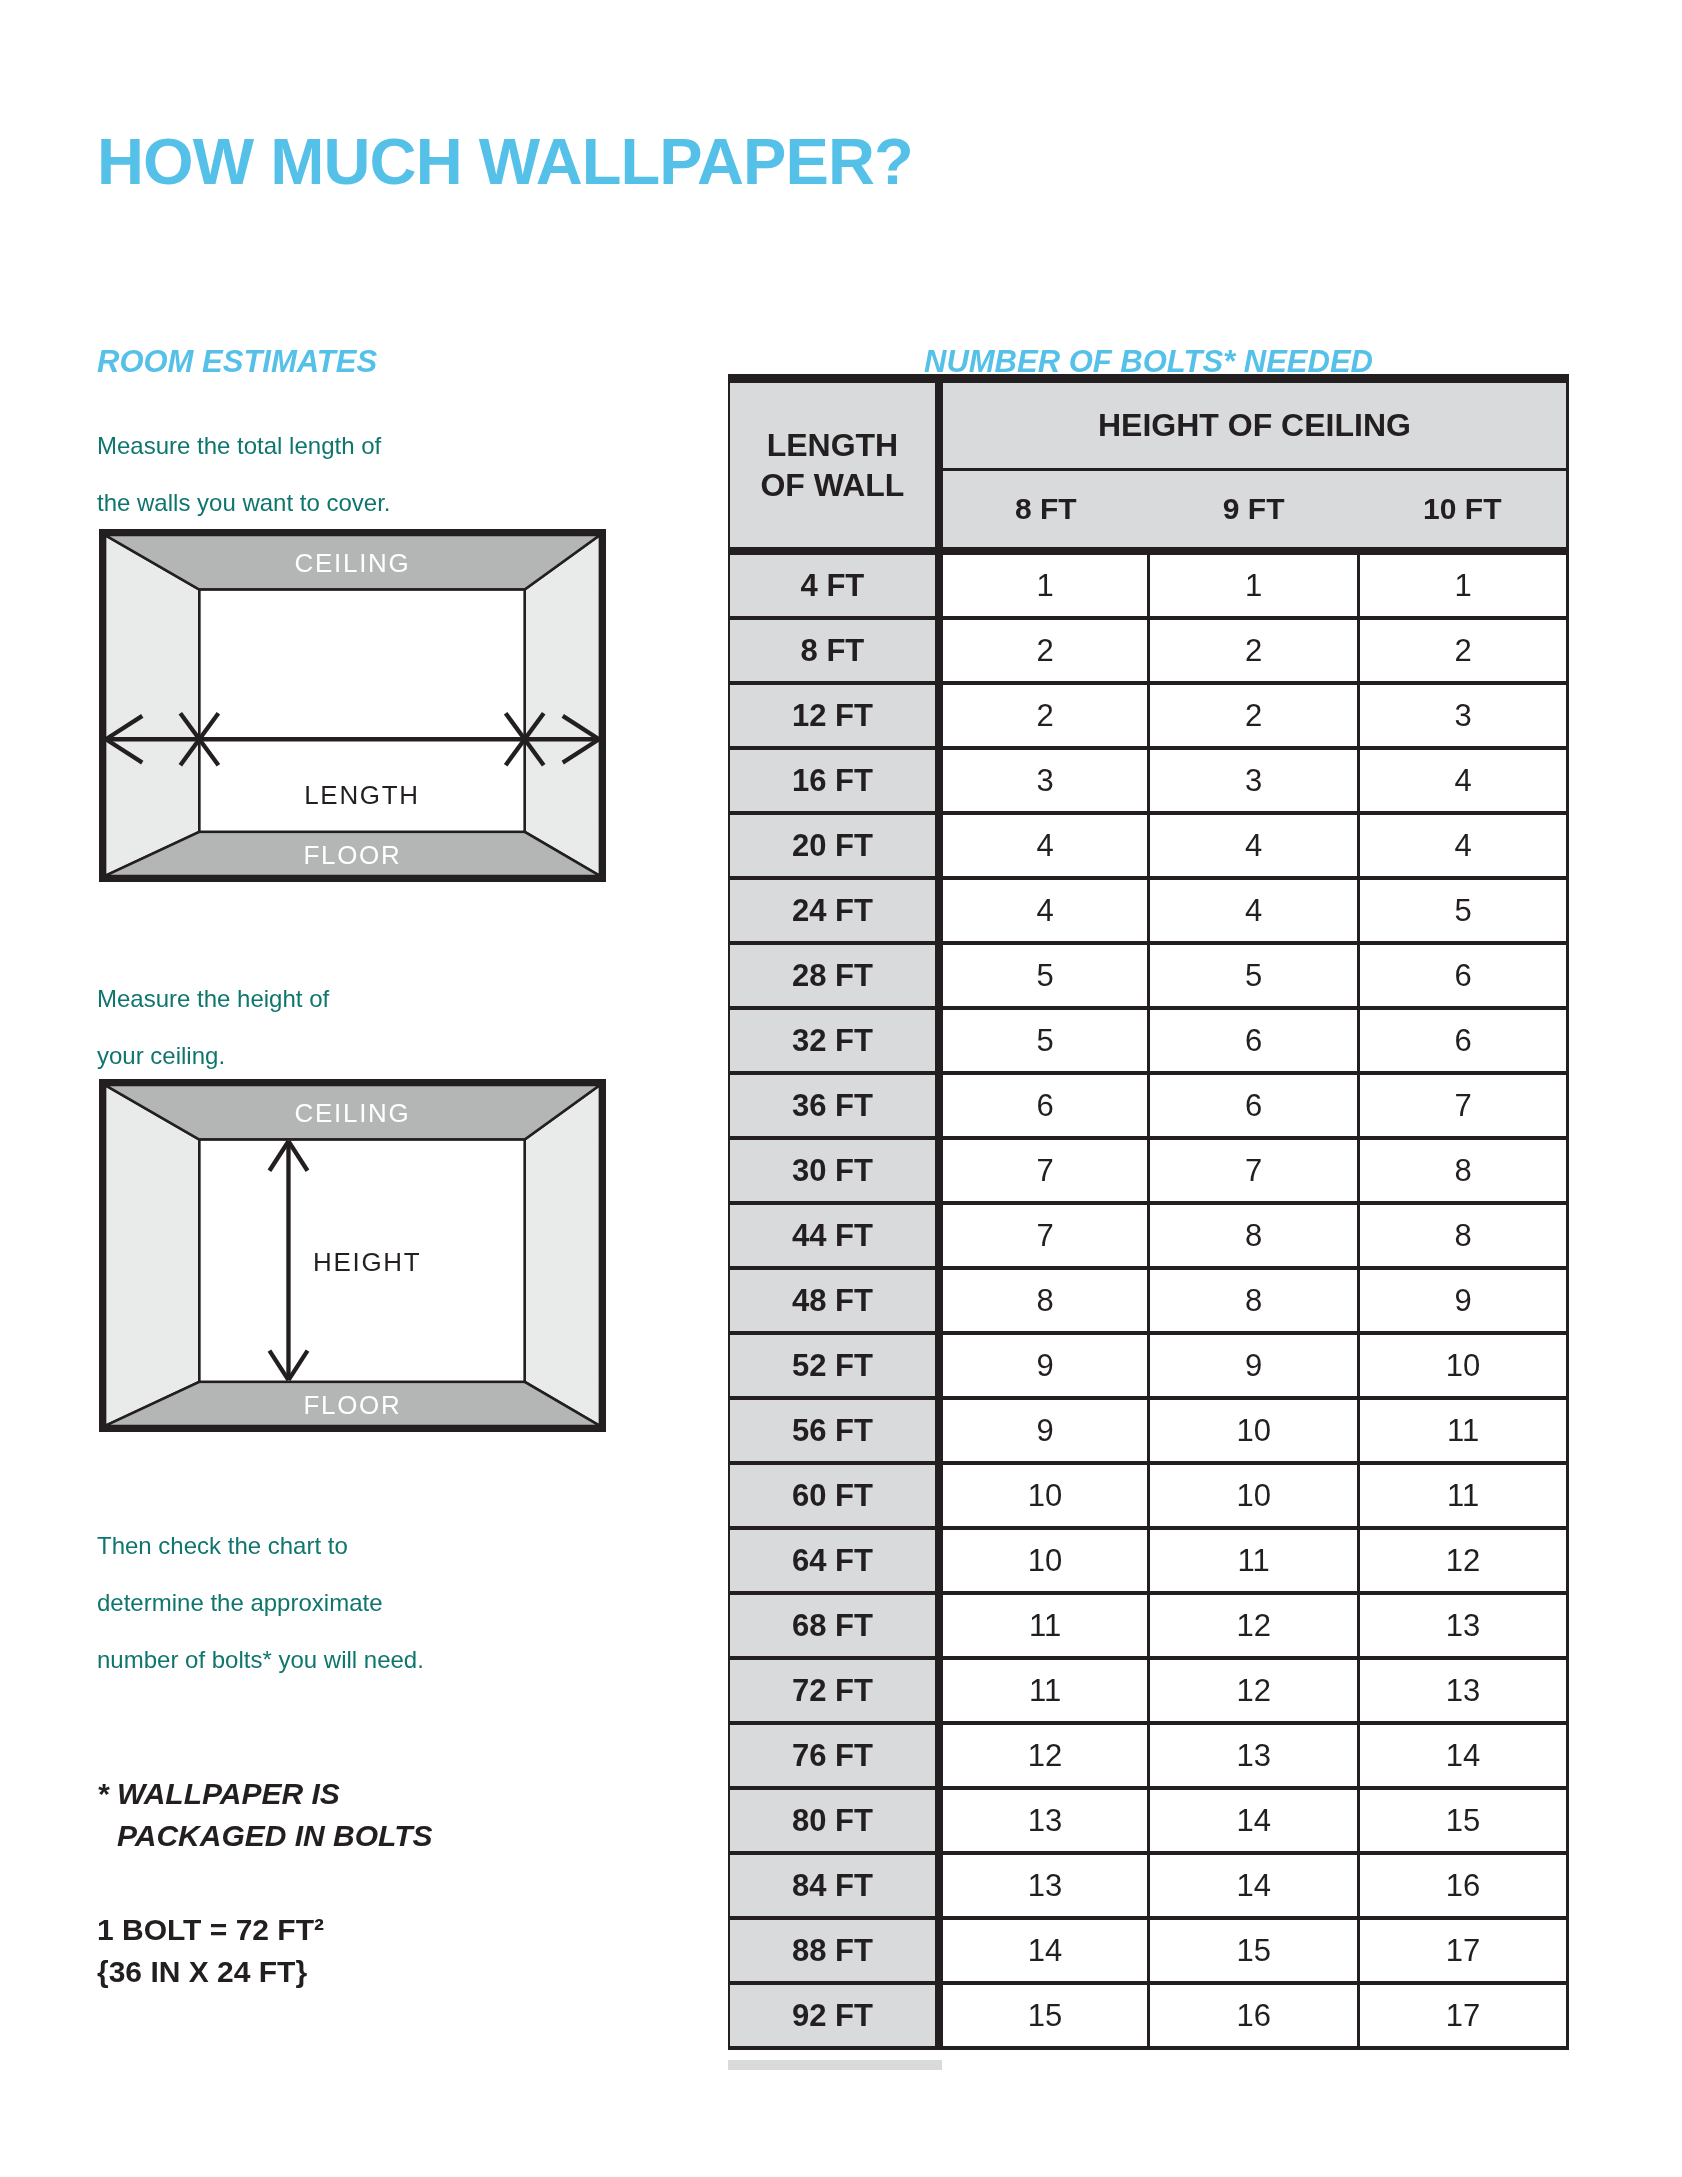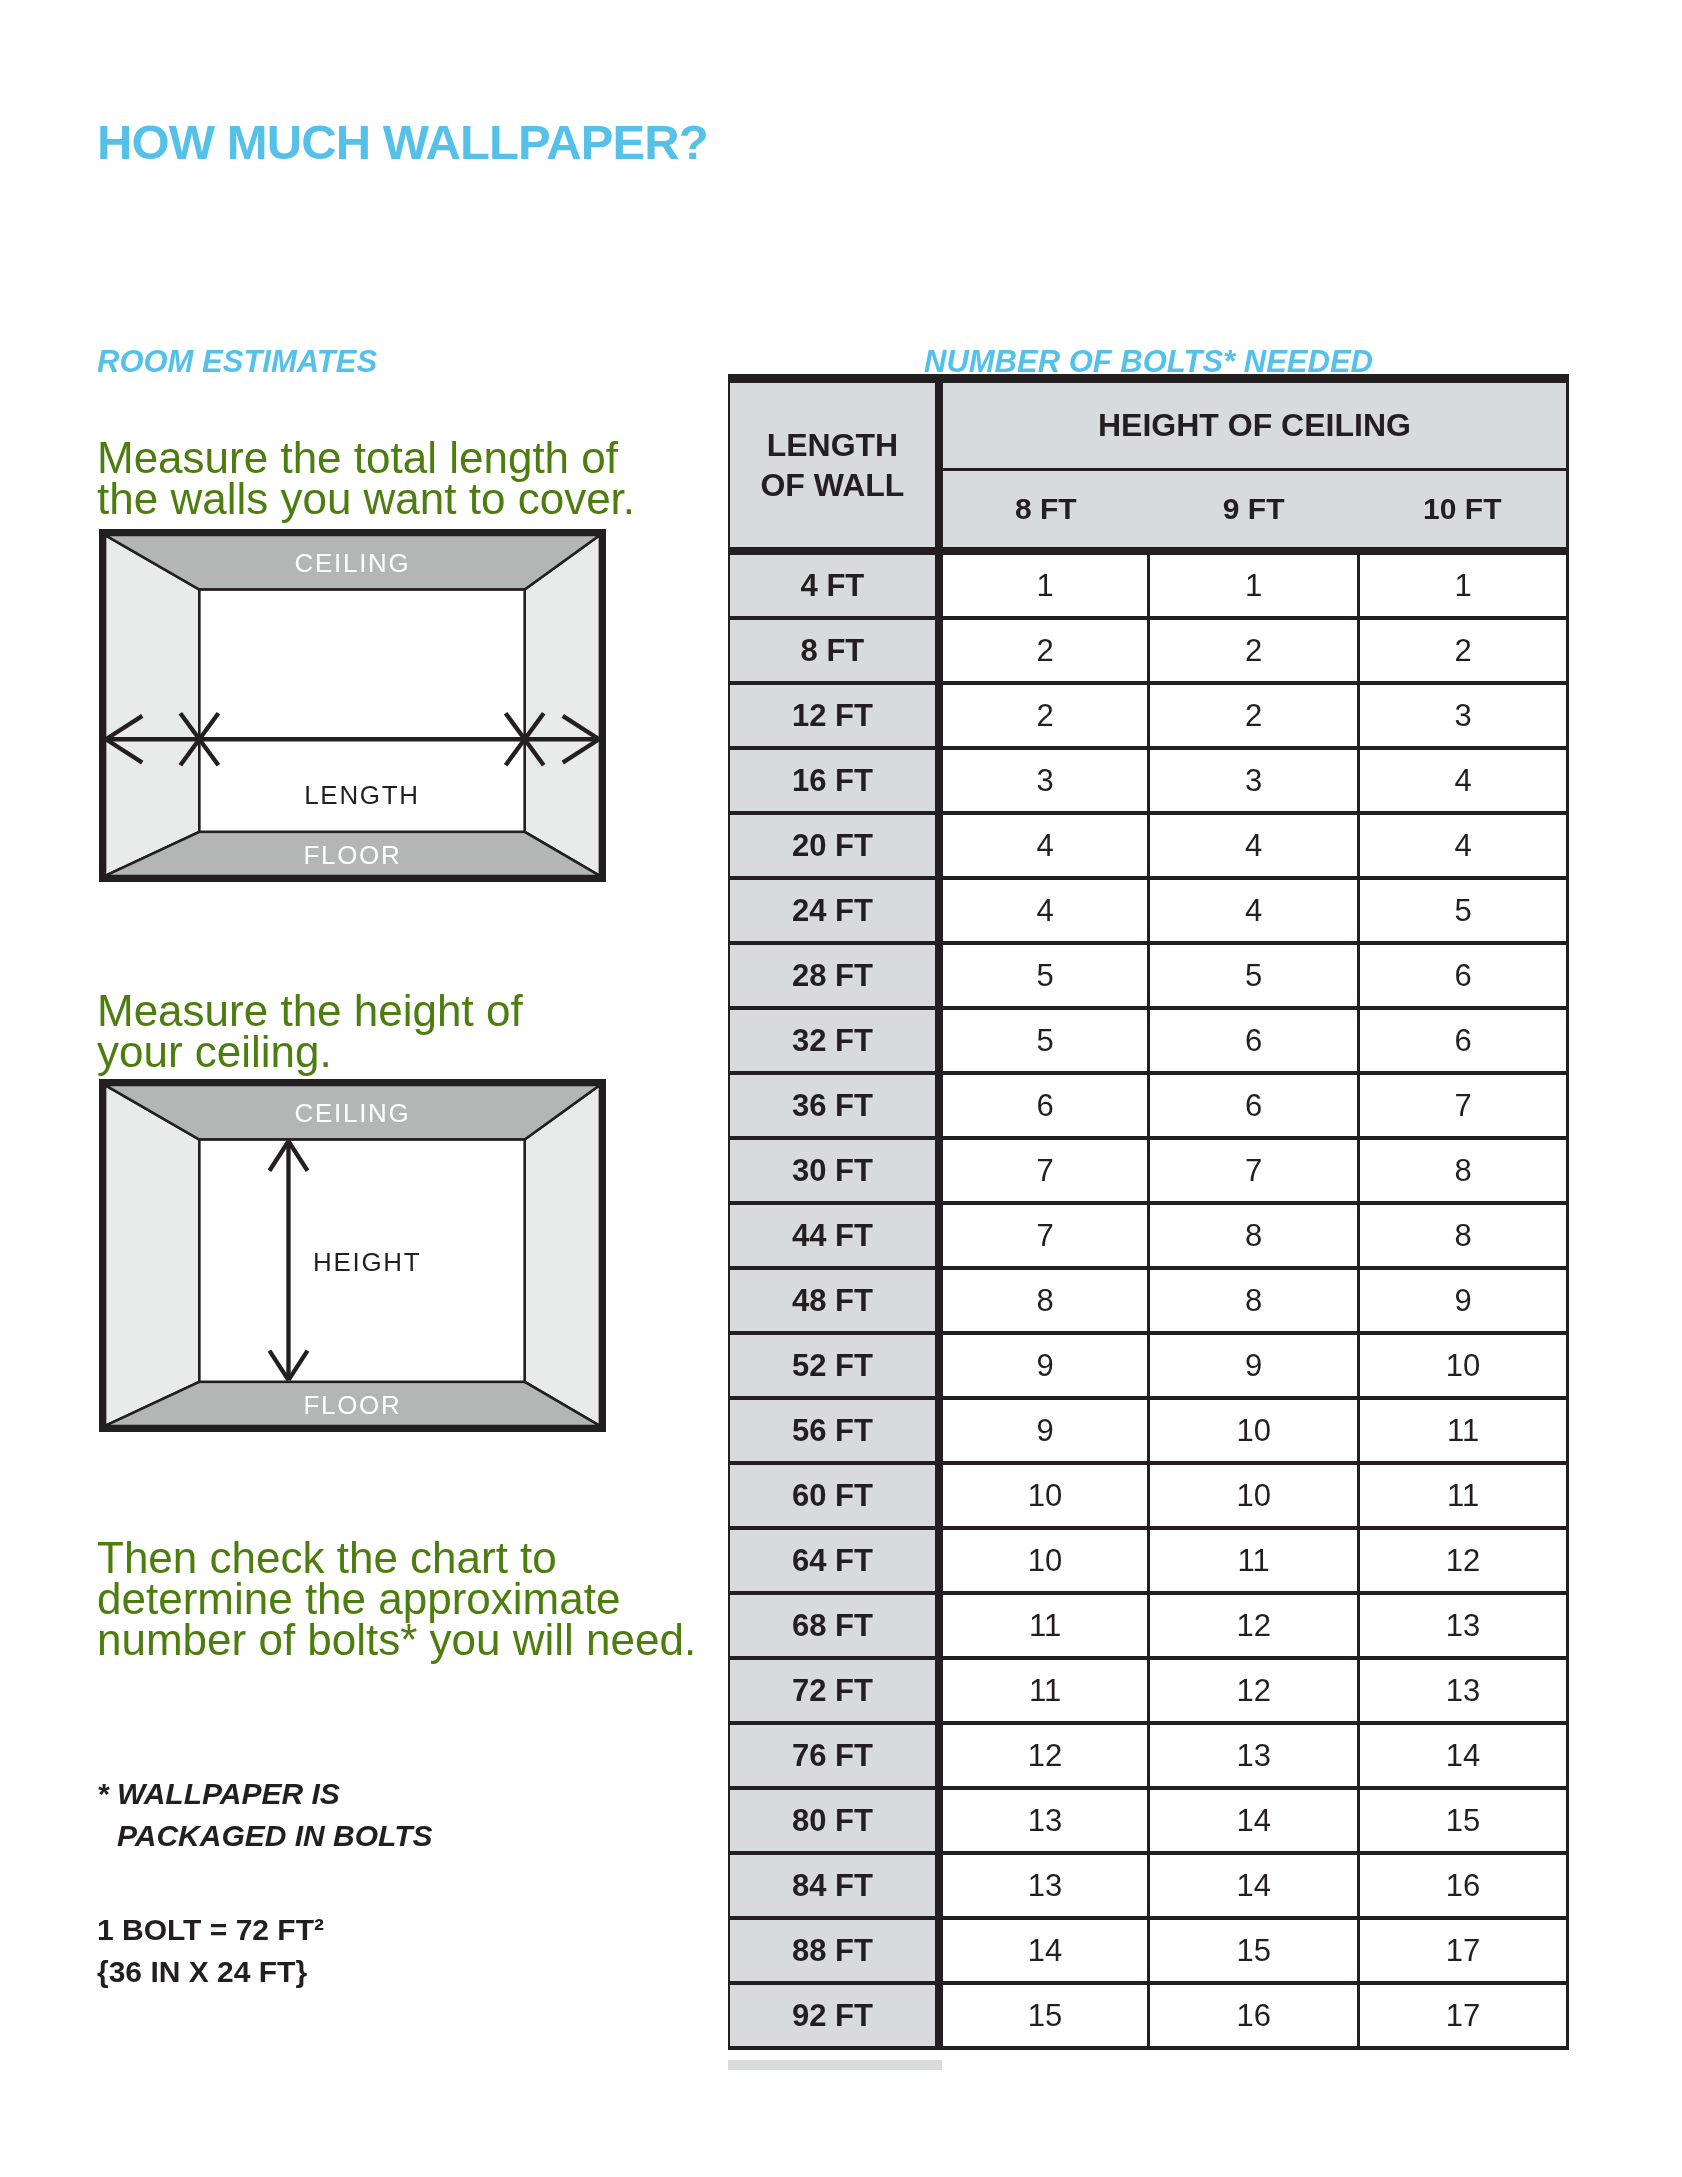--- a/index.html
+++ b/index.html
@@ -10,21 +10,21 @@
     background:#ffffff;
     font-family:"Liberation Sans", sans-serif;
     color:#231F20;
     overflow:hidden;
   }
 
   
   .doc-title {
     position:absolute;
     left:97px; top:85px;
-    font-size:49px;
+    font-size:65px;
     font-weight:bold;
     letter-spacing:-0.9px;
     line-height:1;
     color:#55C1E8;
     white-space:nowrap;
   }
   .section-heading {
     position:absolute;
     font-size:31px;
     font-weight:bold;
@@ -33,24 +33,24 @@
     white-space:nowrap;
     font-style:italic;
   }
   #room-estimates-heading { left:97px; top:320px; }
   #bolts-needed-heading   { left:728px; top:320px; width:841px; text-align:center; }
 
   
   .body-text {
     position:absolute;
     left:97px;
-    font-size:44px;
-    line-height:41px;
+    font-size:24px;
+    line-height:57px;
     white-space:pre-line;
-    color:#4d7c0f;
+    color:#0f766e;
   }
   #step1 { top:393px; }
   #step2 { top:946px; }
   #step3 { top:1493px; }
 
   .footnote-block {
     position:absolute;
     left:97px;
     font-size:30px;
     font-weight:bold;

